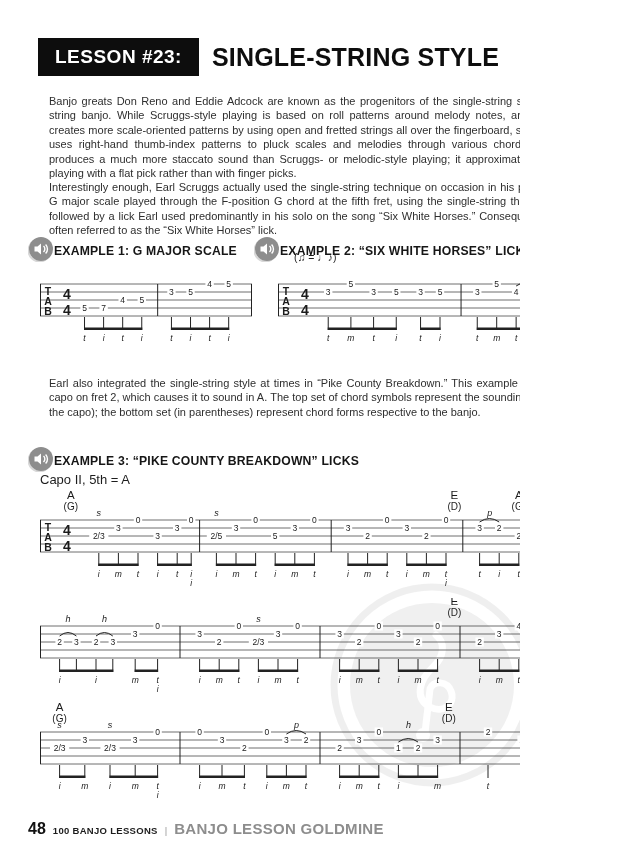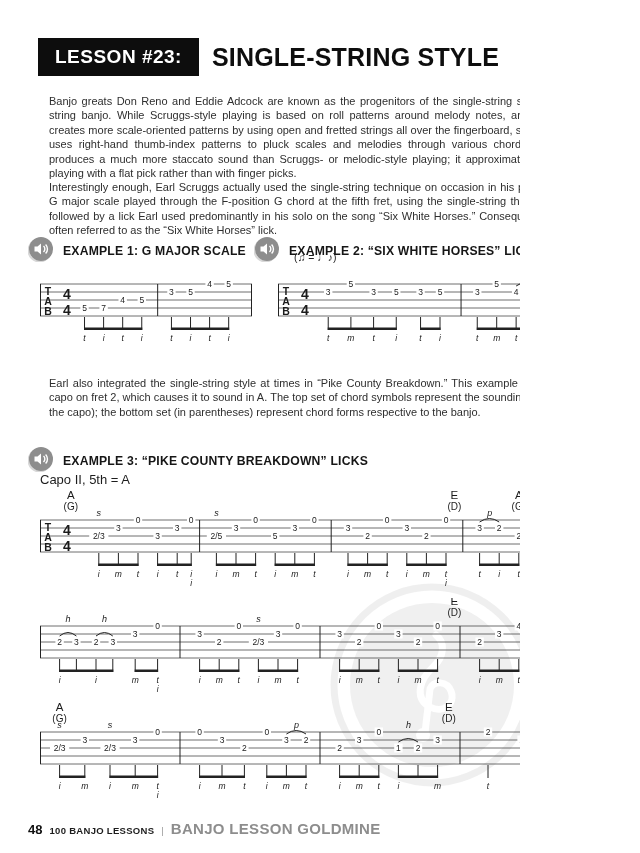--- a/index.html
+++ b/index.html
@@ -5,31 +5,31 @@
   html,body{margin:0;padding:0;background:#fff;}
   .page{position:relative;width:520px;height:853px;background:#ffffff;overflow:hidden;
         font-family:"Liberation Sans",sans-serif;color:#222;}
   .page svg text{font-family:"Liberation Sans","DejaVu Sans",sans-serif;}
   .header{position:absolute;left:38px;top:38px;display:flex;align-items:center;gap:13px;z-index:2;}
   .lesson-box{background:#0d0d0d;color:#fff;font-weight:700;font-size:19px;padding:8px 17px;letter-spacing:.5px;}
   h1.title{margin:0;font-size:25px;font-weight:800;color:#0e0e0e;letter-spacing:.2px;white-space:nowrap;}
   p.body{position:absolute;left:49px;width:552px;margin:0;font-size:11px;line-height:14.4px;
          color:#2e2e2e;text-align:justify;z-index:2;}
   #p1{top:94px;} #p2{top:180px;} #p3{top:376px;}
-  .ex-header{position:absolute;display:flex;align-items:center;gap:9px;z-index:2;}
+  .ex-header{position:absolute;display:flex;align-items:center;z-index:2;}
   #exh1{left:28px;top:236px;} #exh2{left:254px;top:236px;text-align:center;} #exh3{left:28px;top:446px;justify-content:center;}
   .ex-title{font-weight:700;font-size:12.2px;letter-spacing:.2px;color:#161616;white-space:nowrap;}
   .swing{position:absolute;left:294px;top:251px;font-size:10.5px;color:#1d1d1d;z-index:2;}
   .capo{position:absolute;left:40px;top:472px;font-size:13px;color:#1d1d1d;z-index:2;}
   .tabwrap{position:absolute;z-index:2;}
   #tab-ex1{left:40px;top:268px;} #tab-ex2{left:278px;top:268px;}
   #tab-ex3a{left:40px;top:486px;} #tab-ex3b{left:40px;top:598px;} #tab-ex3c{left:40px;top:702px;}
   .watermark{position:absolute;left:330px;top:583px;z-index:1;opacity:.55;}
   .footer{position:absolute;left:28px;top:820px;display:flex;align-items:baseline;gap:7px;z-index:2;}
-  .page-num{font-size:13px;font-weight:800;color:#111;}
+  .page-num{font-size:16px;font-weight:800;color:#111;}
   .book{font-size:9.5px;font-weight:700;color:#1c1c1c;letter-spacing:.3px;}
   .sep{font-size:9.5px;color:#9a9a9a;}
   .series{font-size:15px;font-weight:700;color:#8d8d8d;letter-spacing:.3px;}
 </style>
 </head>
 <body>
 
 <div class="page">
 
   <div class="header">

